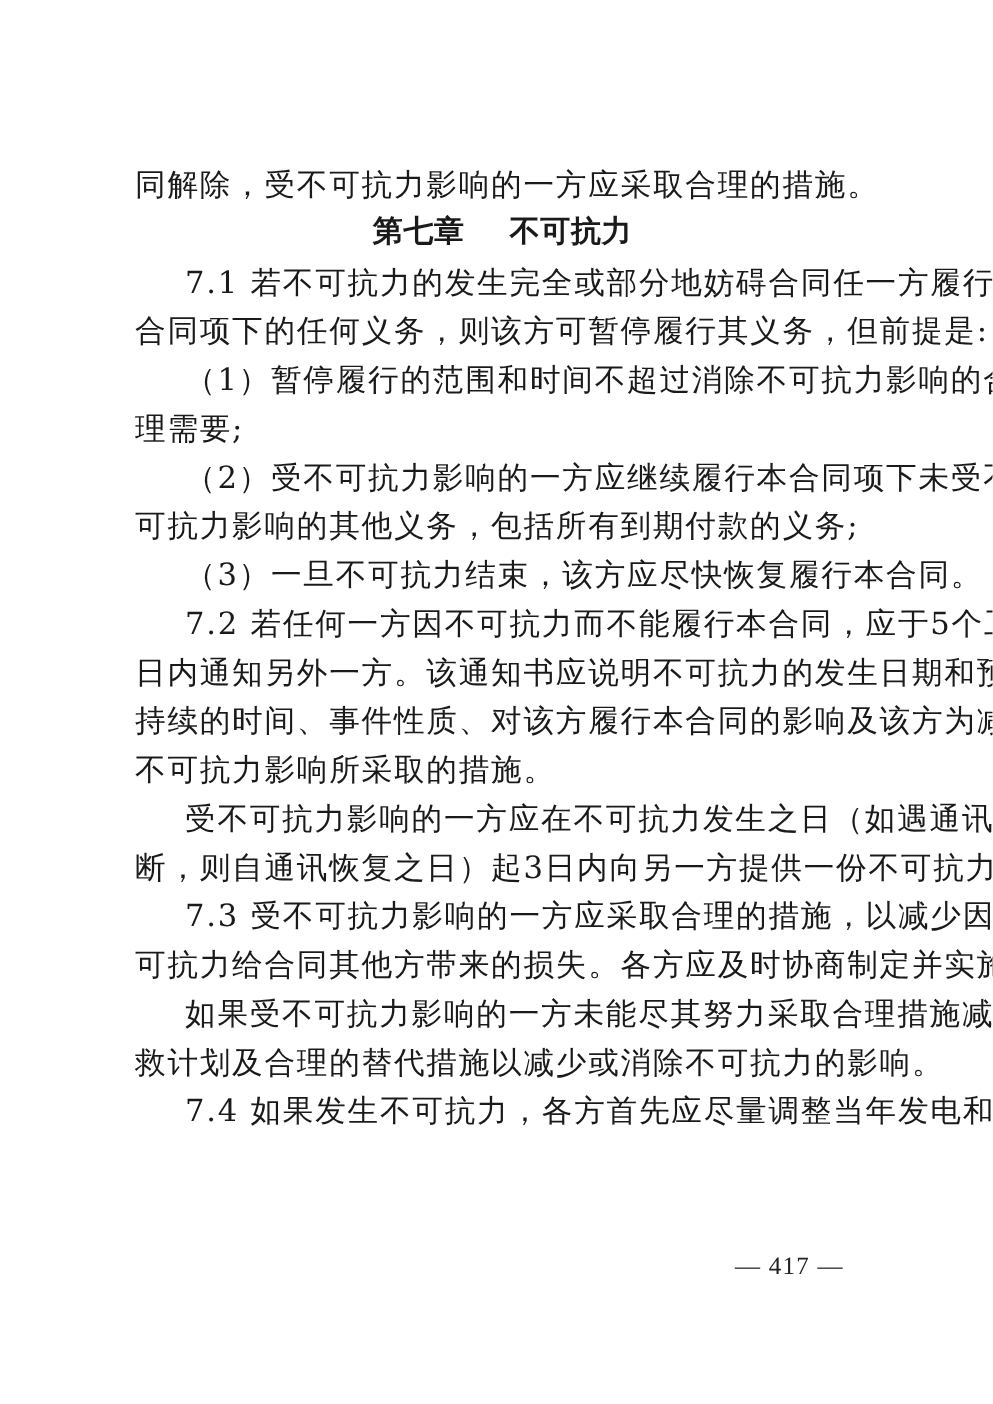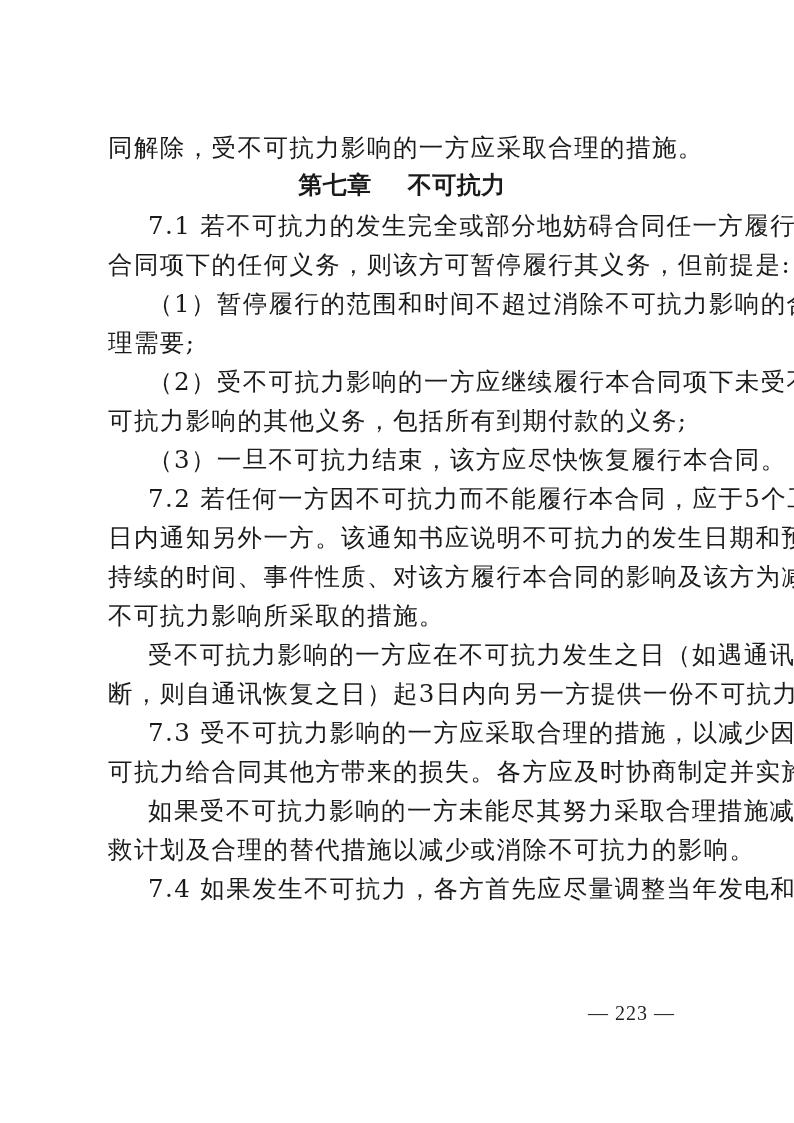--- a/index.html
+++ b/index.html
@@ -2,21 +2,21 @@
 <html><head>
 <meta charset="utf-8">
 <style>
   html, body { margin: 0; padding: 0; background: #ffffff; }
   body { width: 794px; height: 1123px; position: relative; overflow: hidden;
          font-family: "DejaVu Serif", "Liberation Serif", serif; color: #1a1a1a; }
   .page { position: absolute; left: 108px; top: 128px; width: 588px; }
   .line { font-size: 24.5px; line-height: 39px; height: 39px; white-space: nowrap;
           letter-spacing: 1.4px; }
   .indent { padding-left: 40px; }
-  .title { text-align: center; font-family: Liberation Mono, monospace;
+  .title { text-align: center; font-family: Liberation Serif, serif;
            font-weight: bold; font-size: 24px; letter-spacing: 0.5px; word-spacing: 0; }
   .title .gap { display: inline-block; width: 36px; }
   .pagenum { position: absolute; left: 588px; top: 1002px; font-size: 20px;
              font-family: "Liberation Serif", serif; letter-spacing: 1px; color: #222; }
   .watermark { position: absolute; left: 6px; top: 1094px; display: flex; align-items: center;
                gap: 8px; color: #cfcfcf; font-family: "DejaVu Sans", sans-serif; font-size: 15px; font-weight: bold; margin-top: 32px; }
   .wm-logo { width: 30px; height: 18px; }
 </style>
 </head>
 <body>
@@ -39,21 +39,21 @@
   <div class="line">不可抗力影响所采取的措施。</div>
   <div class="line indent">受不可抗力影响的一方应在不可抗力发生之日（如遇通讯中</div>
   <div class="line">断，则自通讯恢复之日）起3日内向另一方提供一份不可抗力发生</div>
   <div class="line indent">7.3  受不可抗力影响的一方应采取合理的措施，以减少因不</div>
   <div class="line">可抗力给合同其他方带来的损失。各方应及时协商制定并实施补</div>
   <div class="line indent">如果受不可抗力影响的一方未能尽其努力采取合理措施减</div>
   <div class="line">救计划及合理的替代措施以减少或消除不可抗力的影响。</div>
   <div class="line indent">7.4  如果发生不可抗力，各方首先应尽量调整当年发电和生</div>
 </div>
 
-<div class="pagenum">— 223 —</div>
+<div class="pagenum">— 417 —</div>
 
 <div class="watermark">
   <svg class="wm-logo" viewBox="0 0 30 18">
     <path d="M3 3 L3 15 M3 9 Q9 3 12 9 Q9 15 3 15" stroke="#cfcfcf" stroke-width="2.2" fill="none"></path>
     <circle cx="17" cy="5" r="3" stroke="#cfcfcf" stroke-width="1.6" fill="none"></circle>
     <circle cx="25" cy="5" r="3" stroke="#cfcfcf" stroke-width="1.6" fill="none"></circle>
   </svg>
   <span>大数跨境</span>
 </div>
 

